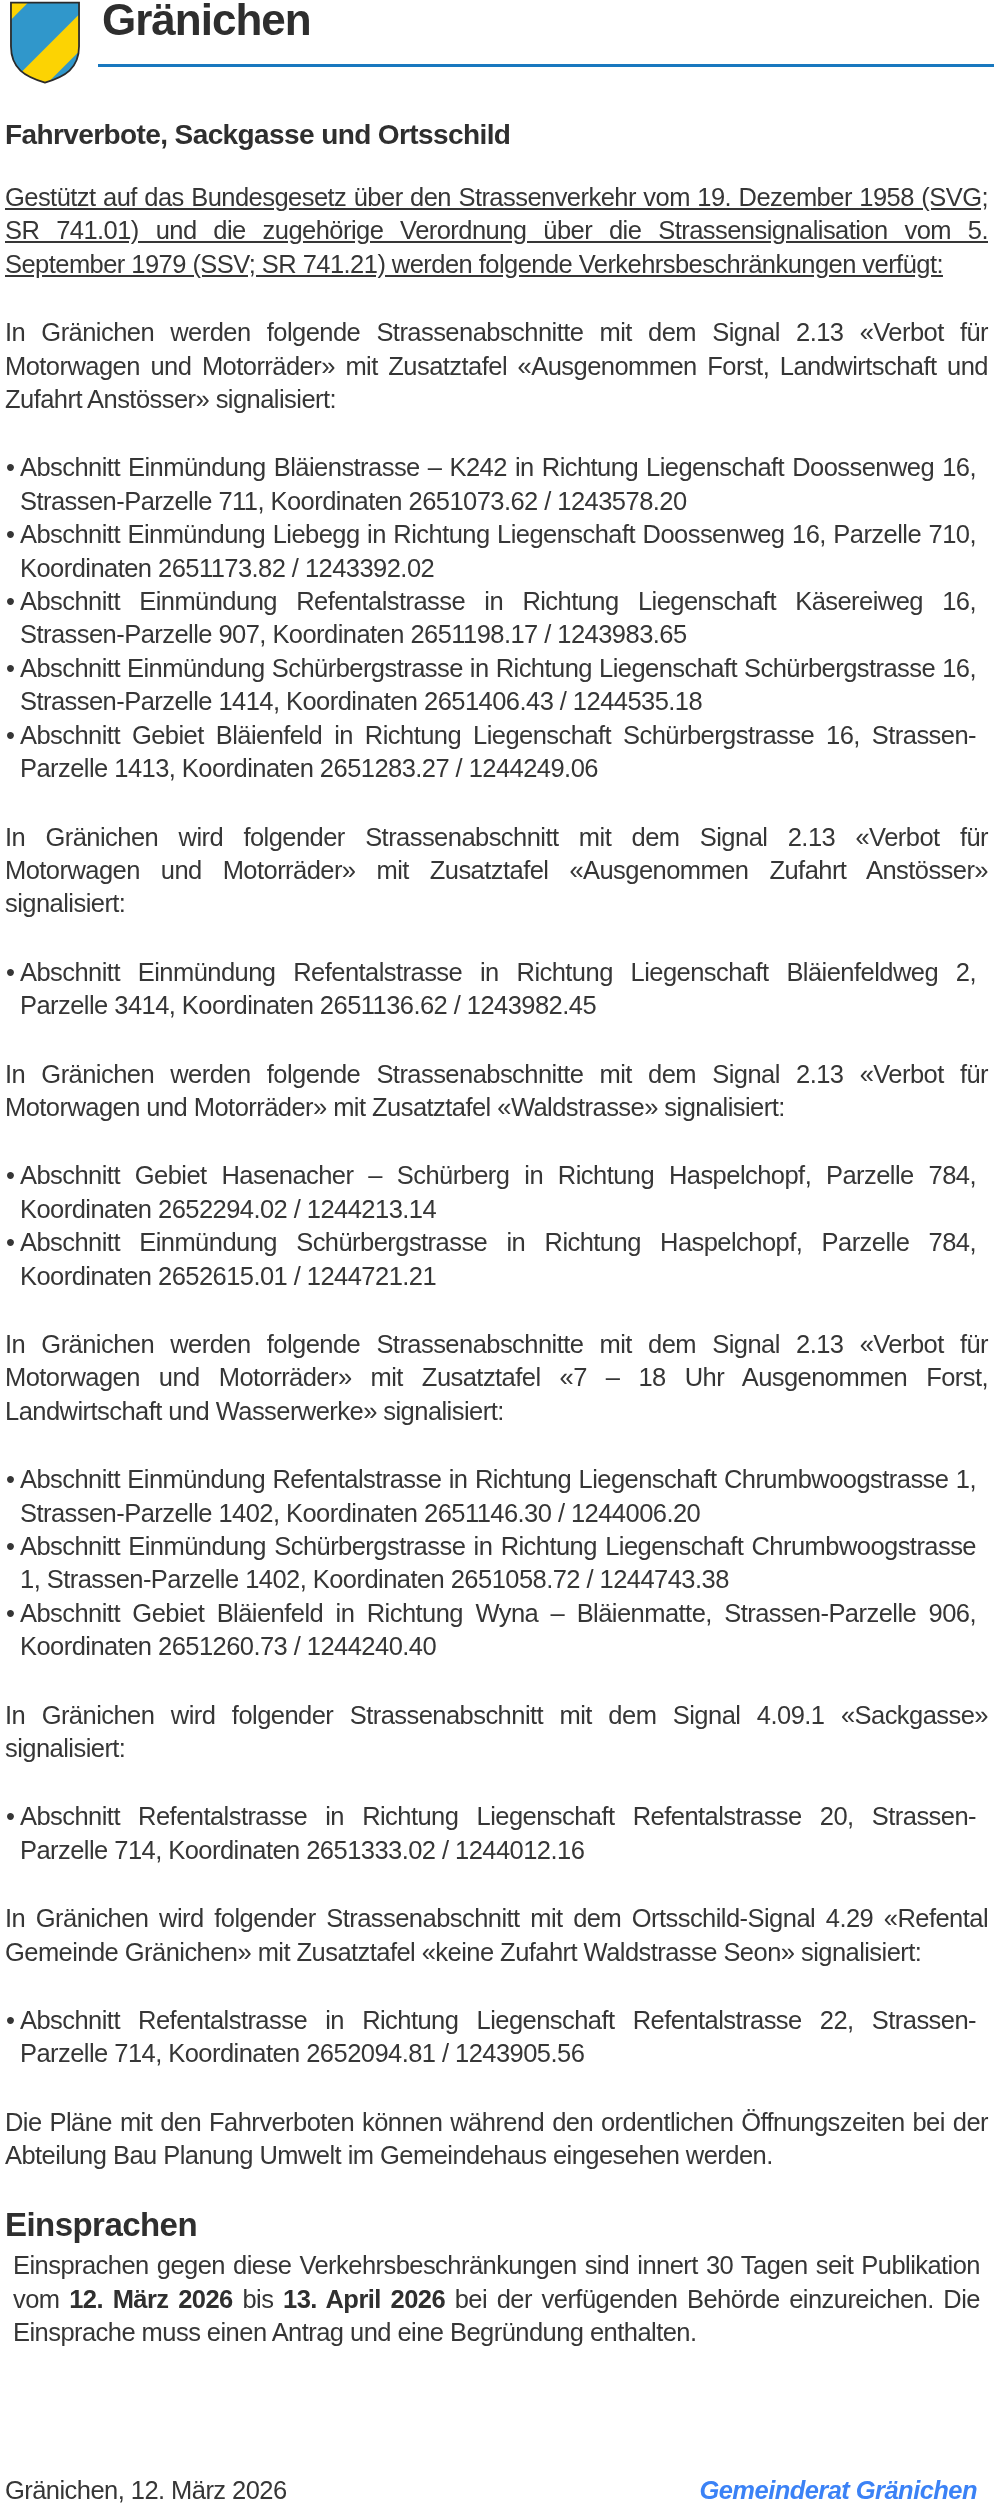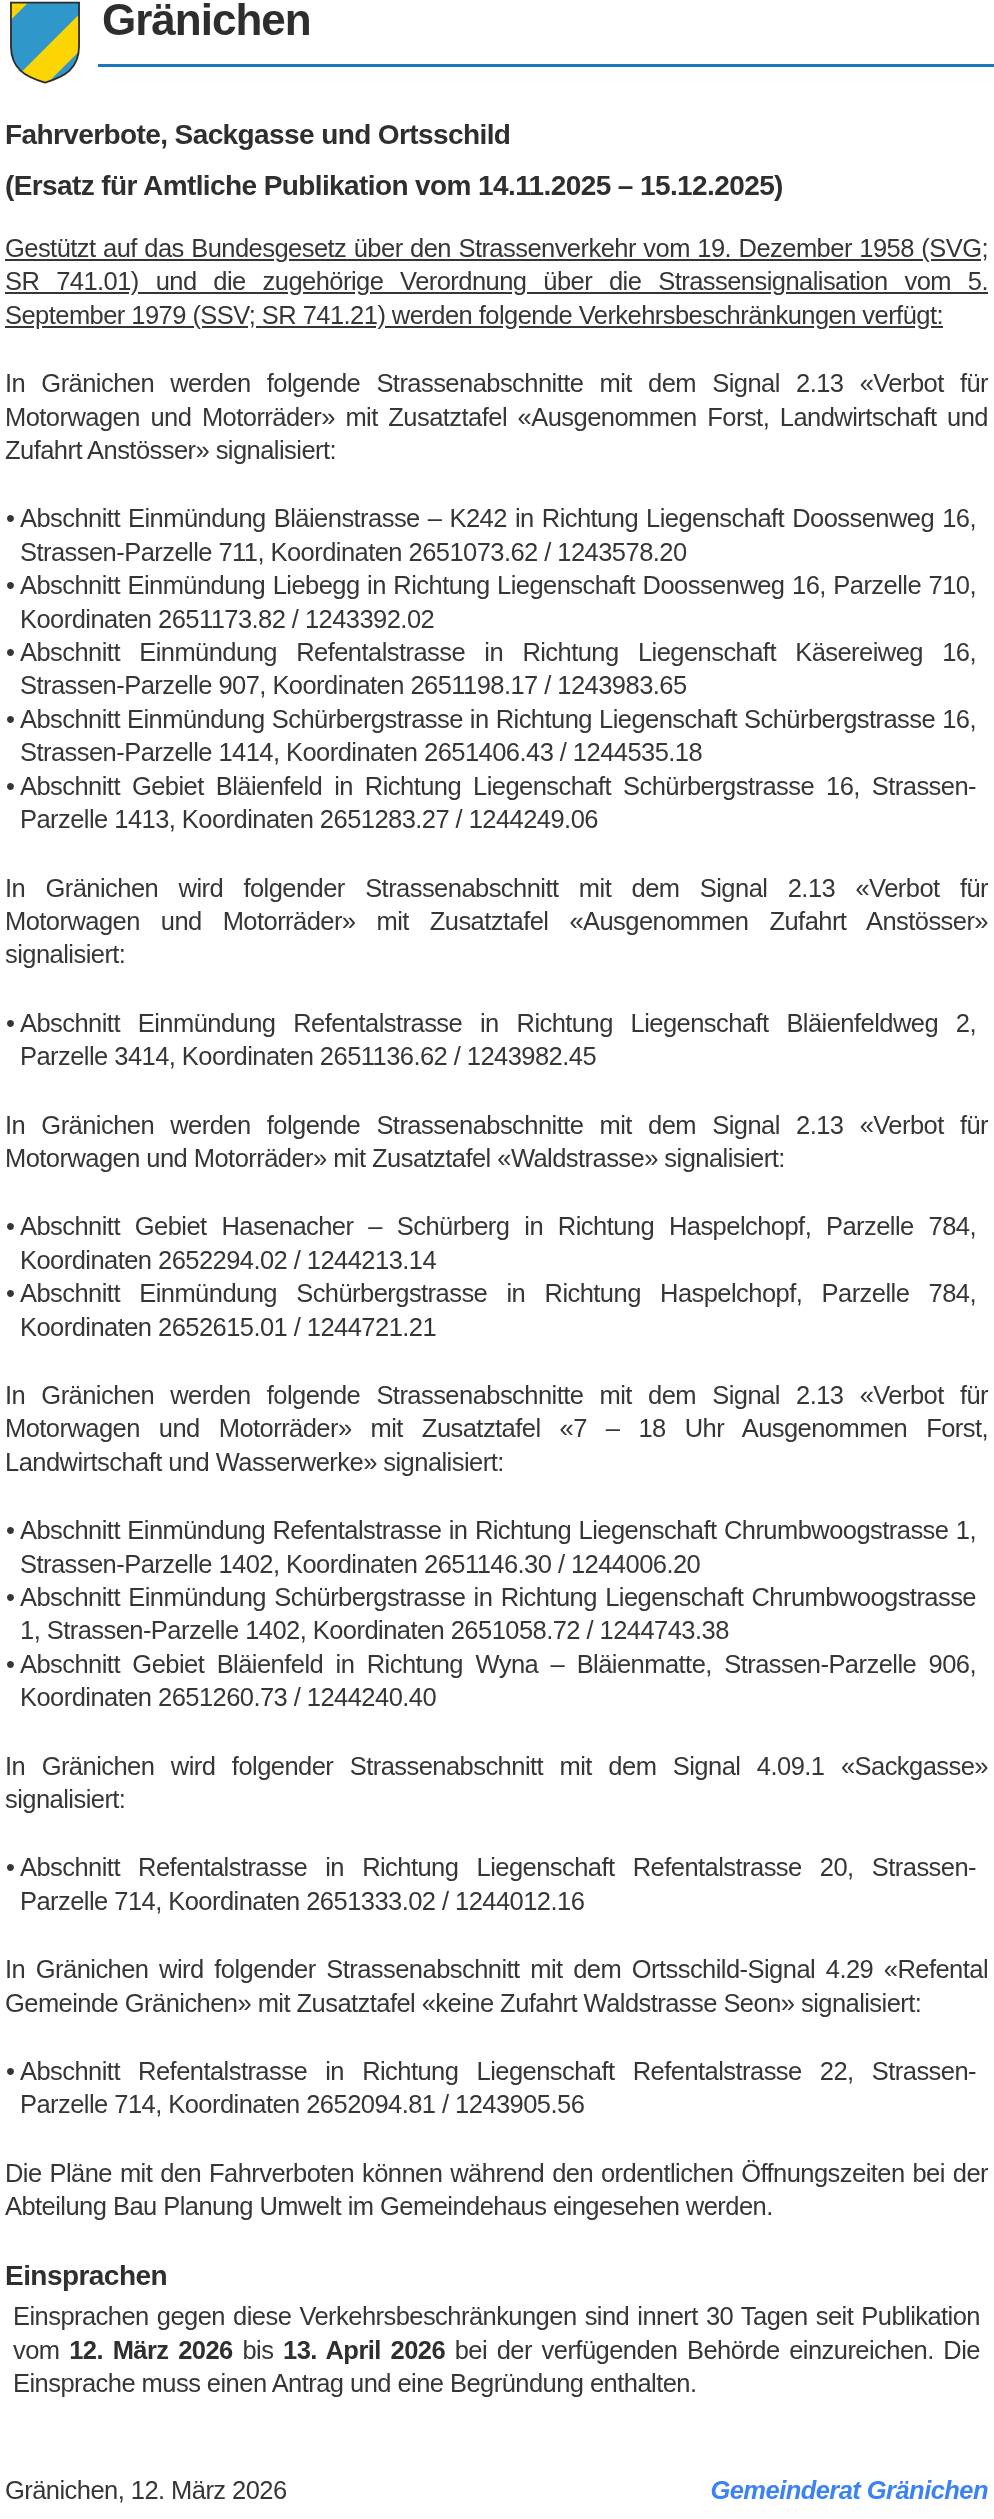--- a/index.html
+++ b/index.html
@@ -84,33 +84,33 @@
   }
   ul.abschnitt li::before {
     content: "\2022";
     position: absolute;
     left: 1px;
     top: 0;
   }
 
   h3.obj-head {
     margin: 35px 0 0 0;
-    font-size: 28px;
+    font-size: 33px;
     line-height: 33.4px;
     font-weight: 700;
     color: #2f2f2f;
   }
   p.obj-text { margin: 8px; text-align: justify; }
   p.obj-text strong { font-weight: 700; color: #2f2f2f; }
 
   
   footer {
     position: absolute;
     left: 5px;
-    right: 6px;
+    right: 17px;
     bottom: 12px;
     display: flex;
     justify-content: space-between;
     align-items: baseline;
   }
   footer .sig { font-weight: 700; color: #3b82f6; font-style: italic; }
 </style>
 </head>
 <body>
 
@@ -131,21 +131,20 @@
         </g>
         <path d="M4 3 H96 V62 C96 92 77 103 50 111 C23 103 4 92 4 62 Z" fill="none" stroke="#2a2a2a" stroke-width="2.4"></path>
       </svg>
     </div>
     <h1 class="muni">Gränichen</h1>
     <div class="rule" style="background:#1878bf;"></div>
   </header>
 
   <h2 class="pubtitle">
     <span>Fahrverbote, Sackgasse und Ortsschild</span>
-    <span>(Ersatz für Amtliche Publikation vom 14.11.2025 – 15.12.2025)</span>
   </h2>
 
   <p class="body intro">Gestützt auf das Bundesgesetz über den Strassenverkehr vom 19. Dezember 1958 (SVG; SR 741.01) und die zugehörige Verordnung über die Strassensignalisation vom 5. September 1979 (SSV; SR 741.21) werden folgende Verkehrsbeschränkungen verfügt:</p>
 
   <div id="sections">
       <section>
         <p class="lead">In Gränichen werden folgende Strassenabschnitte mit dem Signal 2.13 «Verbot für Motorwagen und Motorräder» mit Zusatztafel «Ausgenommen Forst, Landwirtschaft und Zufahrt Anstösser» signalisiert:</p>
         <ul class="abschnitt">
           <li>Abschnitt Einmündung Bläienstrasse – K242 in Richtung Liegenschaft Doossenweg 16, Strassen-Parzelle 711, Koordinaten 2651073.62 / 1243578.20</li>
           <li>Abschnitt Einmündung Liebegg in Richtung Liegenschaft Doossenweg 16, Parzelle 710, Koordinaten 2651173.82 / 1243392.02</li>

